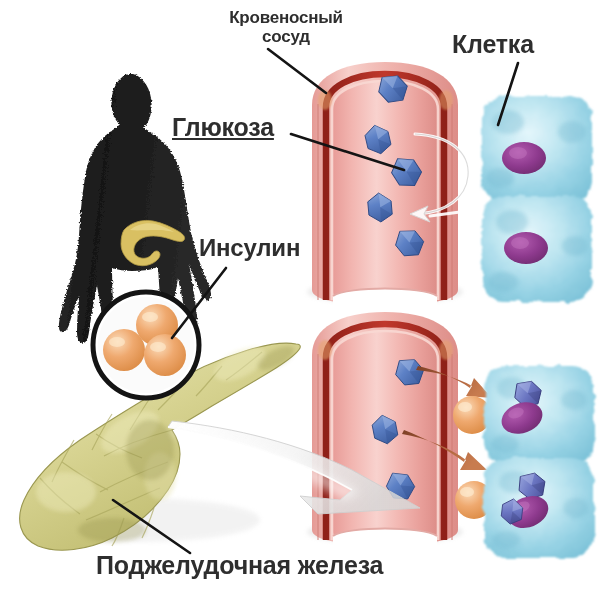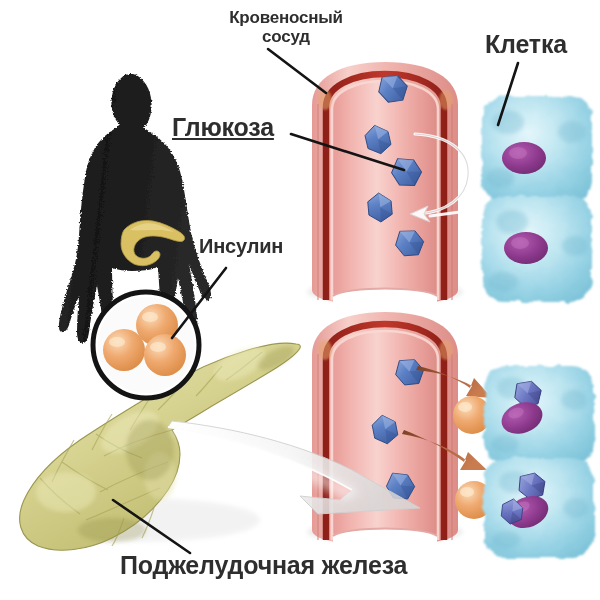--- a/index.html
+++ b/index.html
@@ -38,38 +38,36 @@
     top: 8px;
     width: 200px;
     font-size: 17px;
     text-align: center;
   }
   #lbl-cell {
     left: 452px;
     top: 30px;
     width: 148px;
     font-size: 25px;
-    text-align: center;
   }
   #lbl-glucose {
     left: 172px;
     top: 113px;
     font-size: 25px;
     text-decoration: underline;
   }
   #lbl-insulin {
     left: 199px;
     top: 235px;
-    font-size: 20px;
+    font-size: 24px;
   }
   #lbl-pancreas {
     left: 96px;
     top: 551px;
     font-size: 25px;
-    margin-left: 24px;
   }
 </style>
 </head>
 <body>
 
 <div id="stage">
 
   <svg class="layer" viewBox="0 0 600 600">
     <defs>
 

